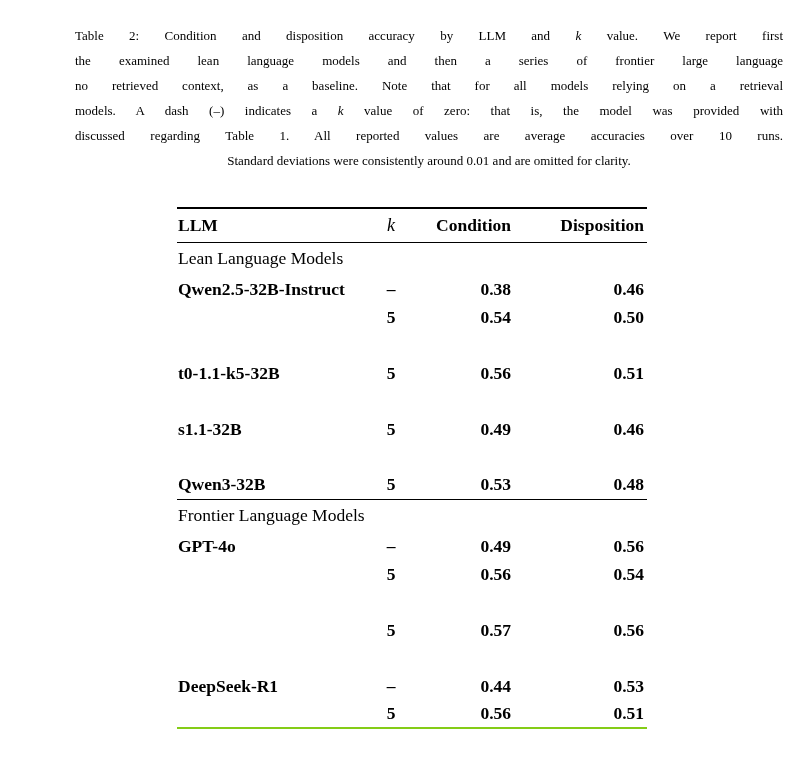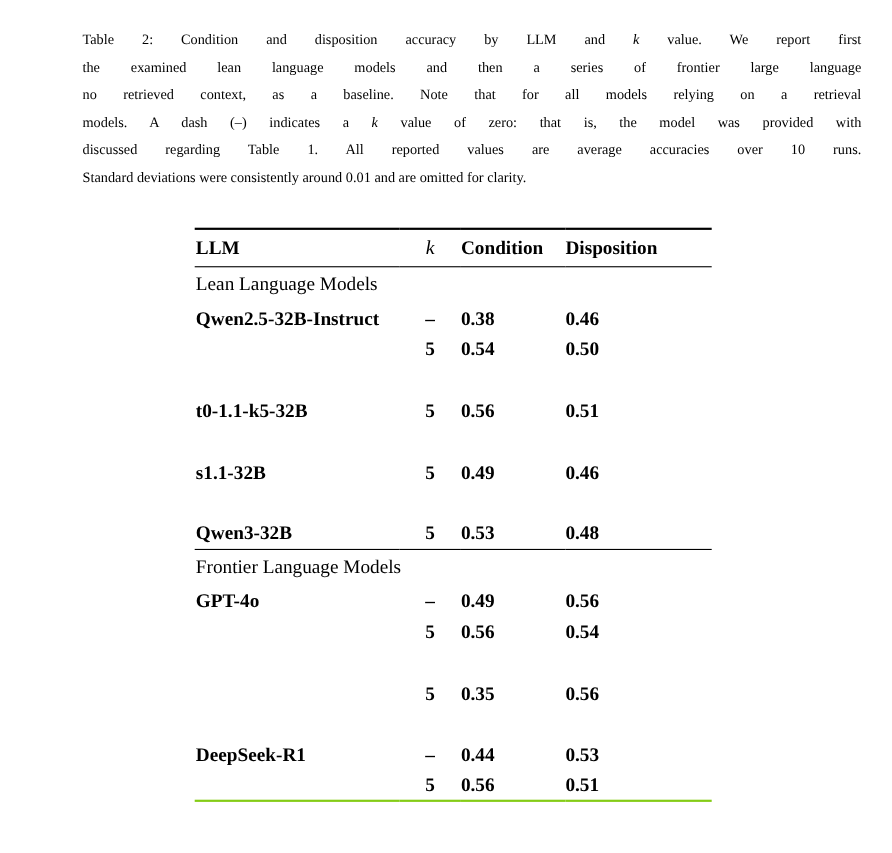--- a/index.html
+++ b/index.html
@@ -8,40 +8,40 @@
     width: 811px; height: 775px;
     background: #ffffff; color: #000000;
     font-family: "Liberation Serif", serif;
     position: relative; overflow: hidden;
   }
   .caption {
     position: absolute; left: 75px; top: 23px; width: 708px;
     font-size: 13px; line-height: 25px;
   }
   .caption-line { text-align: justify; text-align-last: justify; }
-  .caption-line.no-justify { text-align: left; text-align-last: auto; }
+  .caption-line.no-justify { text-align: center; text-align-last: auto; }
   .caption em { font-style: italic; font-family: inherit; }
 
   table.results {
     position: absolute; left: 177px; top: 207px; width: 470px;
     border-collapse: collapse; table-layout: fixed;
     font-size: 17.5px;
     border-top: 2px solid #000;
     border-bottom: 2px solid #84cc16;
   }
   table.results th, table.results td {
     padding: 0; vertical-align: middle; font-weight: bold;
     overflow: hidden; white-space: nowrap;
   }
   table.results thead tr { height: 34px; border-bottom: 1px solid #000; }
   table.results th.c-llm, table.results th.c-cond, table.results th.c-disp { font-weight: bold; }
   table.results th.c-k { font-style: italic; font-weight: normal; font-size: 18px; }
   table.results .c-llm { text-align: left; padding-left: 1px; }
   table.results .c-k { text-align: center; }
-  table.results .c-cond, table.results .c-disp { text-align: left; padding-right: 3px; }
+  table.results .c-cond, table.results .c-disp { text-align: right; padding-right: 3px; }
   table.results .section-row td { height: 33px; font-weight: normal; text-align: left; padding-left: 1px; }
   table.results .section-row.rule-above { border-top: 1px solid #000; }
   table.results .data-row td { height: 28px; }
   table.results .spacer-row td { height: 28px; }
   table.results td.bold { font-weight: bold; }
 </style>
 </head>
 <body>
 
 <div class="page">
@@ -127,21 +127,21 @@
           <td class="c-k">5</td>
           <td class="c-cond">0.56</td>
           <td class="c-disp">0.54</td>
         </tr>
         <tr class="spacer-row">
           <td colspan="4"></td>
         </tr>
         <tr class="data-row">
           <td class="c-llm"></td>
           <td class="c-k">5</td>
-          <td class="c-cond bold">0.35</td>
+          <td class="c-cond bold">0.57</td>
           <td class="c-disp bold">0.56</td>
         </tr>
         <tr class="spacer-row">
           <td colspan="4"></td>
         </tr>
         <tr class="data-row">
           <td class="c-llm">DeepSeek-R1</td>
           <td class="c-k">–</td>
           <td class="c-cond">0.44</td>
           <td class="c-disp">0.53</td>

